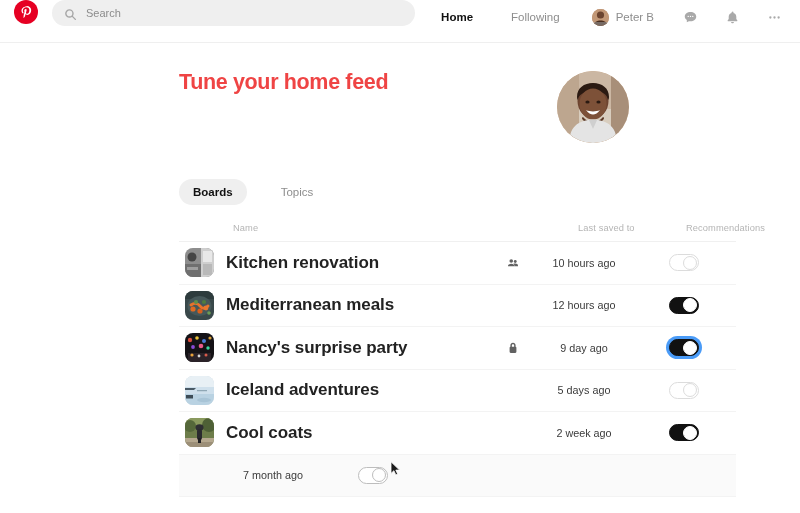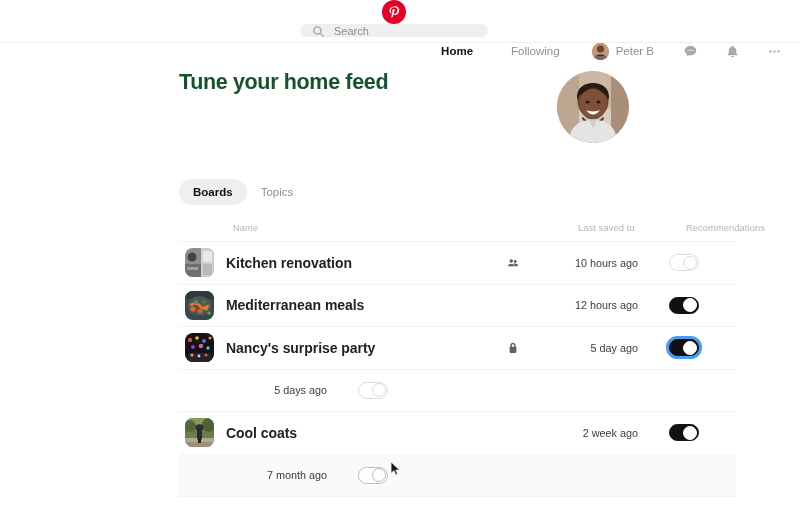--- a/index.html
+++ b/index.html
@@ -15,26 +15,24 @@
     font-family: "Liberation Sans", sans-serif;
     background: #ffffff;
     color: #111111;
     -webkit-font-smoothing: antialiased;
   }
 
   
   .topbar {
     height: 43px;
     display: flex;
-    align-items: center;
     padding: 0 12px 8px 14px;
     background: #ffffff;
     border-bottom: 1px solid #efefef;
     position: relative;
-    flex-direction: column;
   }
 
   .pin-logo {
     width: 24px;
     height: 24px;
     border-radius: 50%;
     background: #e60023;
     display: flex;
     align-items: center;
     justify-content: center;
@@ -132,21 +130,21 @@
     padding: 27px 0 0 0;
     margin: 0 64px 0 179px;
     position: relative;
   }
   .hero-text { flex: 1 1 auto; max-width: 348px; }
 
   .page-title {
     font-size: 21.5px;
     font-weight: bold;
     letter-spacing: -0.35px;
-    color: #14532d;
+    color: #ef4444;
     line-height: 1.15;
     margin-bottom: 12px;
   }
   .page-desc {
     font-size: 12.3px;
     line-height: 1.65;
     color: #5f5f5f;
   }
 
   .hero-avatar {
@@ -159,21 +157,21 @@
     margin-top: 1px;
     background: #caa98c;
     position: relative;
   }
 
   
   .tabs {
     display: flex;
     align-items: center;
     margin: 36px 0 0 179px;
-    gap: 0;
+    gap: 20px;
   }
   .tab {
     font-size: 11.5px;
     color: #8e8e8e;
     padding: 7px 14px;
     border-radius: 16px;
     cursor: pointer;
     white-space: nowrap;
   }
   .tab.active {
@@ -224,41 +222,41 @@
     width: 29px;
     height: 29px;
     border-radius: 8px;
     flex: 0 0 auto;
     margin-right: 12px;
     overflow: hidden;
     background: #ddd;
   }
   .thumb svg { display: block; }
   .board-name {
-    font-size: 14px;
+    font-size: 17px;
     font-weight: bold;
     color: #222222;
     letter-spacing: -0.05px;
     white-space: nowrap;
     overflow: hidden;
     text-overflow: ellipsis;
   }
 
   .cell-badge {
     width: 34px;
     display: flex;
     align-items: center;
     justify-content: center;
     flex: 0 0 auto;
   }
   .cell-badge svg { display: block; opacity: .8; }
 
   .cell-saved {
     width: 108px;
-    text-align: right;
+    text-align: center;
     font-size: 10.8px;
     color: #3b3b3b;
     flex: 0 0 auto;
     white-space: nowrap;
   }
 
   .cell-recs {
     width: 92px;
     display: flex;
     align-items: center;
@@ -505,29 +503,44 @@
           </svg>
         </span>
         <span class="board-name">Nancy's surprise party</span>
       </div>
       <div class="cell-badge">
         <svg width="10" height="12" viewBox="0 0 18 24" aria-hidden="true">
           <path d="M9 1.5c-3 0-5.2 2.2-5.2 5.2v3.1h2.9V6.7c0-1.4 1-2.4 2.3-2.4s2.3 1 2.3 2.4v3.1h2.9V6.7c0-3-2.2-5.2-5.2-5.2z" fill="#3a3a3a"></path>
           <rect x="2.2" y="9.4" width="13.6" height="12.4" rx="2.2" fill="#3a3a3a"></rect>
         </svg>
       </div>
-      <div class="cell-saved">5 day ago</div>
+      <div class="cell-saved">9 day ago</div>
       <div class="cell-recs">
         <div class="toggle on focused">
           <span class="knob"></span>
         </div>
       </div>
     </div>
 
     <div class="row">
+      <div class="cell-name">
+        <span class="thumb">
+          <svg width="29" height="29" viewBox="0 0 29 29" aria-hidden="true">
+            <rect width="29" height="29" fill="#dce8f0"></rect>
+            <rect y="0" width="29" height="11" fill="#e8f0f5"></rect>
+            <rect y="11" width="29" height="7" fill="#cfe0ec"></rect>
+            <rect y="18" width="29" height="11" fill="#b9d2e2"></rect>
+            <path d="M0 12h11l-2 2H0z" fill="#4a5a66"></path>
+            <rect x="1" y="19" width="7" height="3.5" fill="#3d4c57"></rect>
+            <path d="M12 14h10v1.3H12z" fill="#8fa7b5"></path>
+            <ellipse cx="19" cy="24" rx="7" ry="2.2" fill="#a8c4d6"></ellipse>
+          </svg>
+        </span>
+        <span class="board-name">Iceland adventures</span>
+      </div>
       <div class="cell-badge"></div>
       <div class="cell-saved">5 days ago</div>
       <div class="cell-recs">
         <div class="toggle">
           <span class="knob"></span>
         </div>
       </div>
     </div>
 
     <div class="row">

